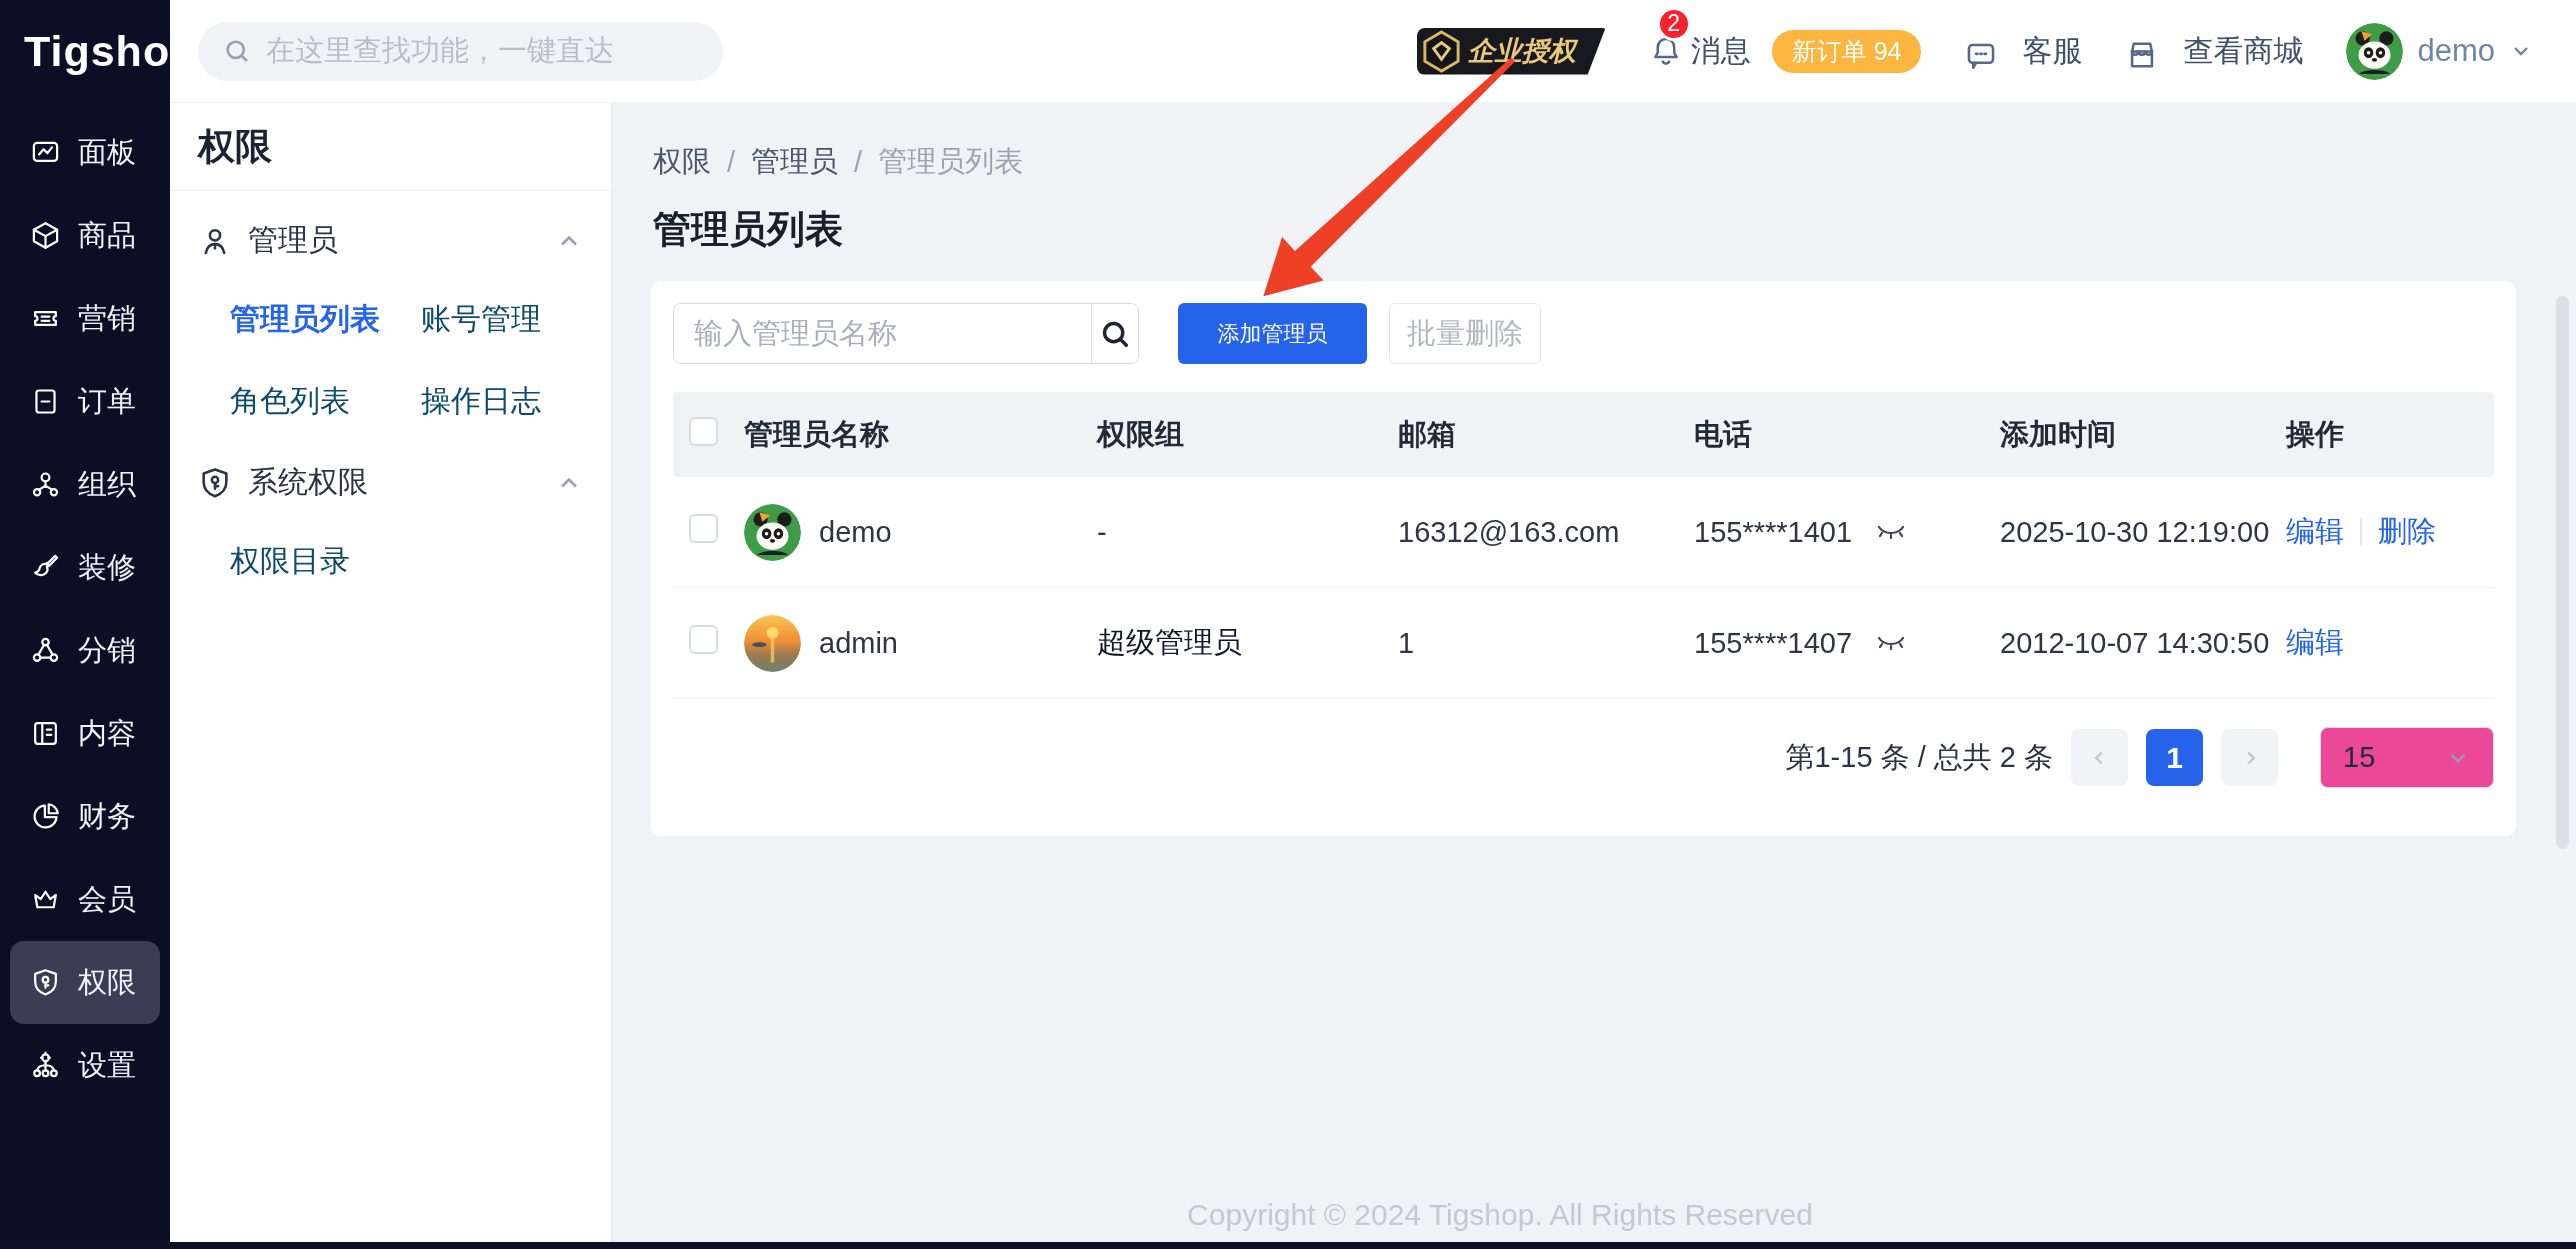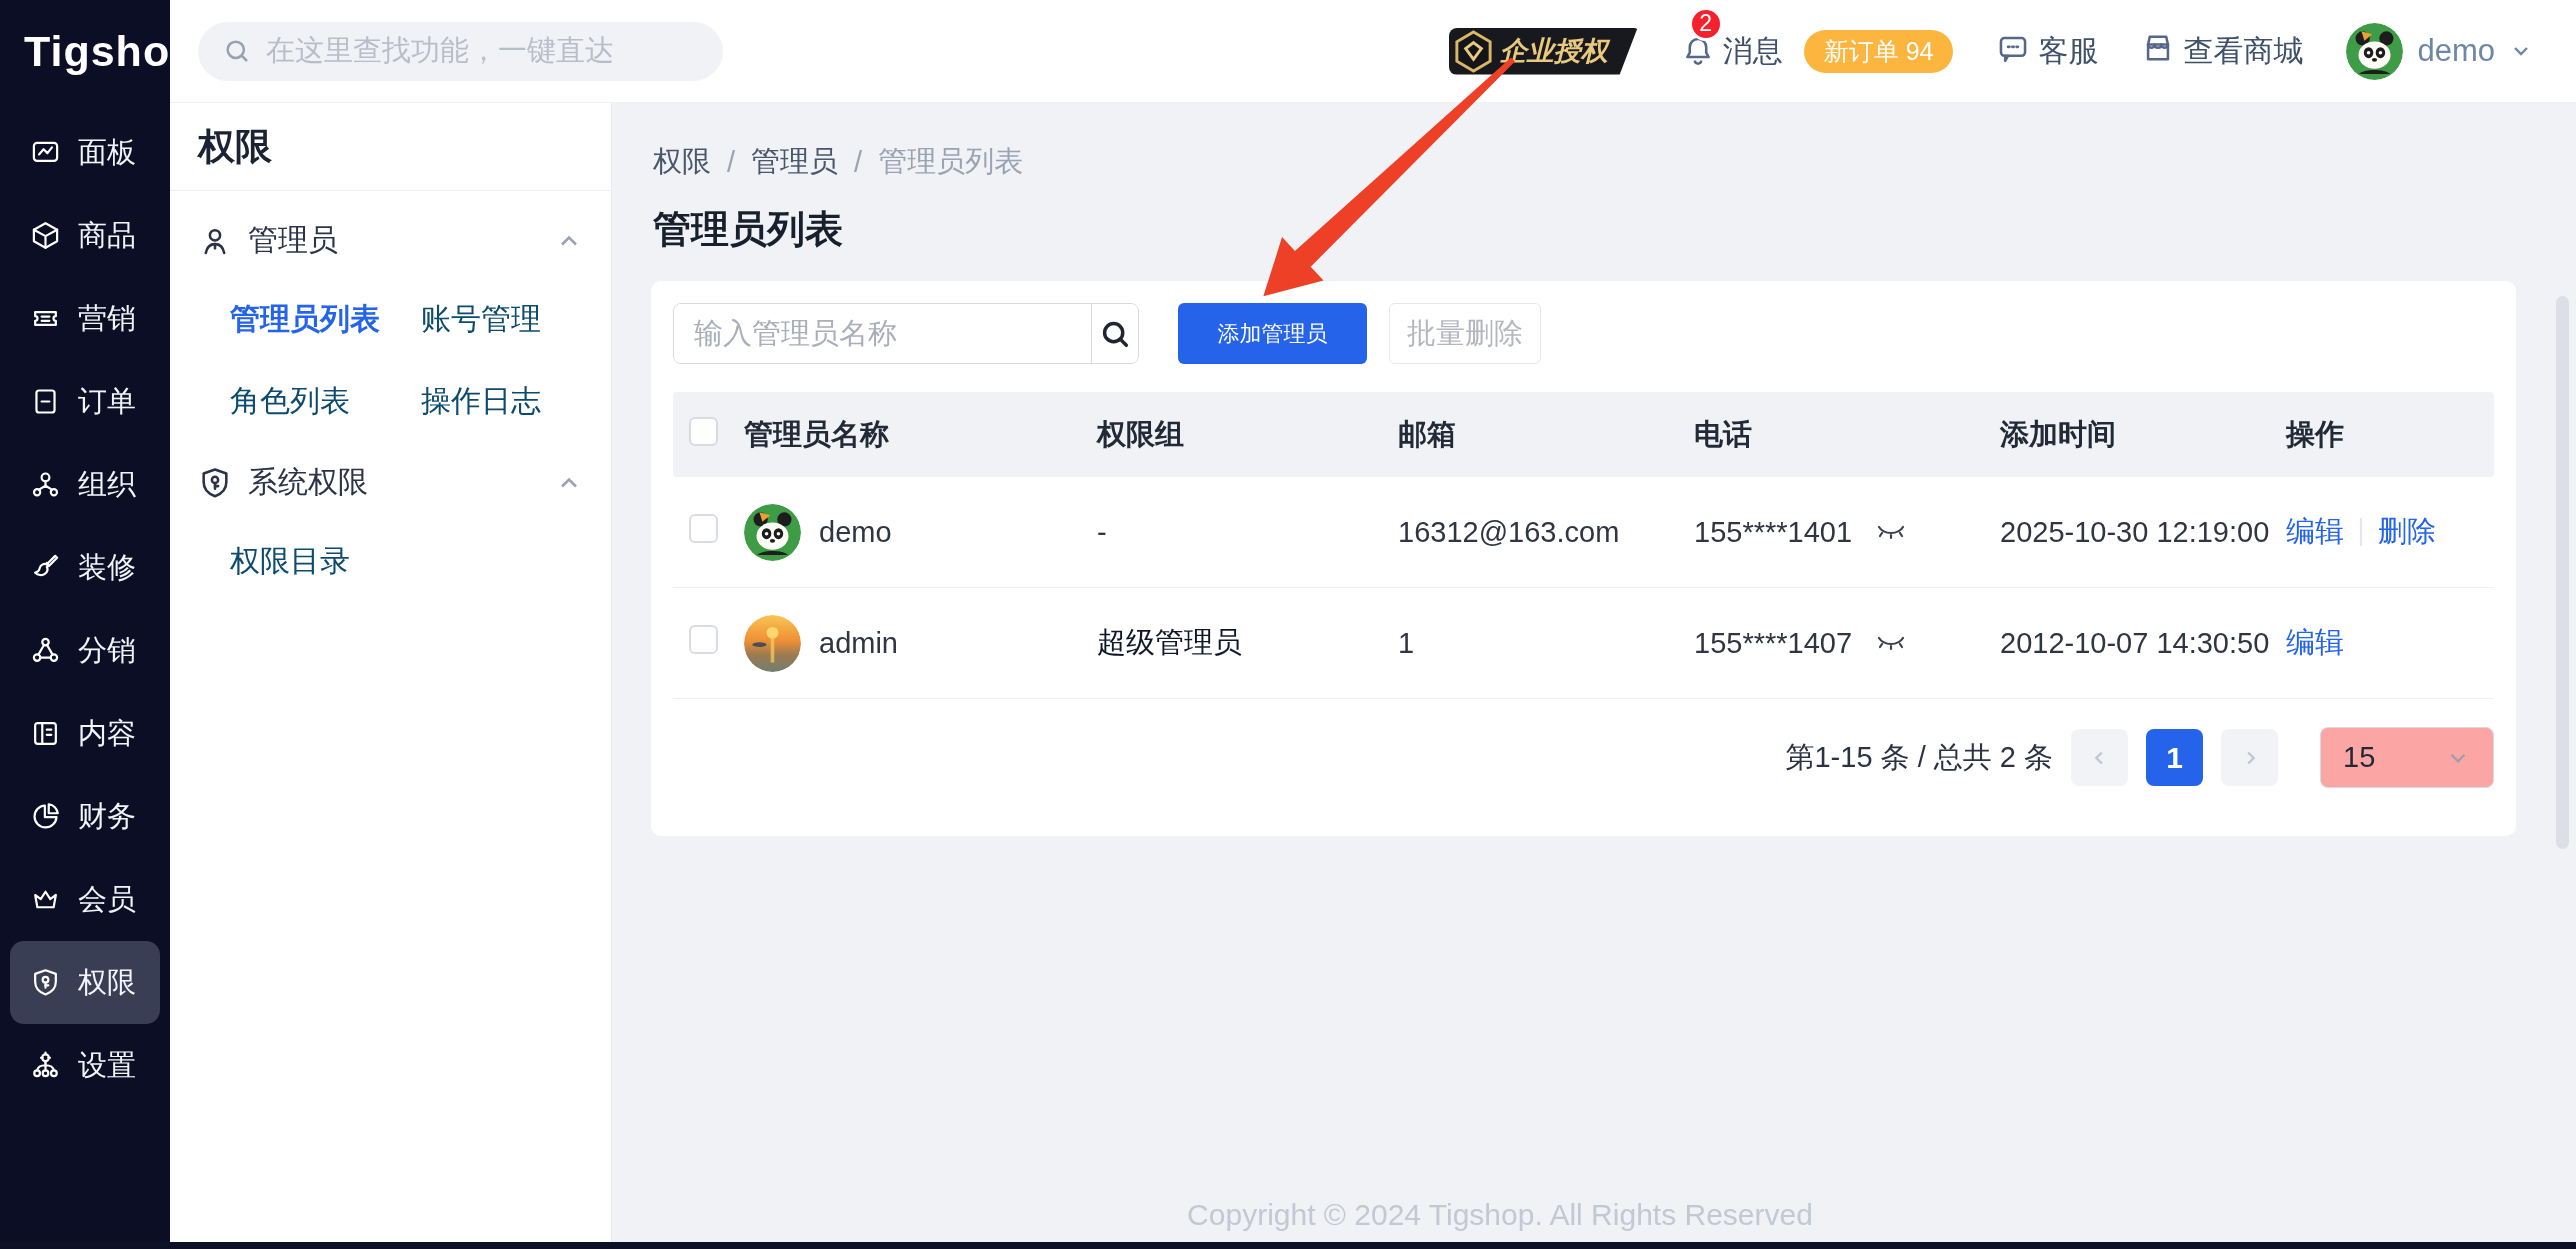--- a/index.html
+++ b/index.html
@@ -18,21 +18,21 @@
   .topbar { position:absolute; left:170px; top:0; right:0; height:103px; background:#fff; border-bottom:1px solid #eef0f4; display:flex; align-items:center; z-index:4; }
   .search-pill { margin-left:28px; width:525px; height:59px; background:#f1f2f6; border-radius:30px; display:flex; align-items:center; gap:14px; padding-left:24px; color:#b9bdc9; font-size:29px; cursor:text; }
   .search-pill svg { width:30px; height:30px; stroke:#9aa0b4; fill:none; stroke-width:2; }
   .topbar-right { margin-left:auto; display:flex; align-items:center; gap:43px; padding-right:43px; }
   .ent-badge { position:relative; height:47px; display:flex; align-items:center; background:#17191f; color:#e9c97d; font-size:27px; font-style:italic; font-weight:bold; padding:0 30px 0 51px; border-radius:8px 4px 4px 8px; clip-path:polygon(0 0,100% 0,calc(100% - 18px) 100%,0 100%);text-align:right; }
   .ent-hex { position:absolute; left:2px; top:1px; width:45px; height:45px; }
   .msg-wrap { position:relative; display:flex; align-items:center; gap:8px; color:#3f506b; font-size:30px; cursor:pointer; }
   .msg-wrap svg, .top-link svg { width:34px; height:34px; stroke:#55678a; fill:none; stroke-width:1.8; stroke-linecap:round; stroke-linejoin:round; }
   .badge-red { position:absolute; top:-24px; left:8px; background:#f5222d; color:#fff; border-radius:50%; min-width:34px; height:34px; font-size:23px; font-style:normal; display:flex; align-items:center; justify-content:center; border:3px solid #fff; }
   .pill-orange { background:#fcb53f; color:#fff; font-size:25px; height:43px; border-radius:22px; display:flex; align-items:center; padding:0 20px; margin-left:-22px; cursor:pointer; }
-  .top-link { display:flex; align-items:flex-start; gap:8px; color:#3f506b; font-size:30px; cursor:pointer; }
+  .top-link { display:flex; align-items:flex-end; gap:24px; color:#3f506b; font-size:30px; cursor:pointer; }
   .user { display:flex; align-items:center; gap:14px; color:#6d87a5; font-size:31px; cursor:pointer; }
   .avatar-sm { width:57px; height:57px; border-radius:50%; overflow:hidden; flex:none; }
   .user svg.chev { width:24px; height:24px; stroke:#6d87a5; fill:none; stroke-width:2.4; }
 
   
   .subpanel { position:absolute; left:170px; top:103px; width:442px; bottom:0; background:#fff; border-right:1px solid #e9ebf1; z-index:3; }
   .panel-title { height:88px; display:flex; align-items:center; padding-left:28px; font-size:37px; font-weight:bold; color:#1a2233; border-bottom:1px solid #edeff3; }
   .group-row { display:flex; align-items:center; gap:16px; padding:0 28px; height:63px; margin-top:18px; font-size:30px; color:#2a3347; cursor:pointer; }
   .group-row svg.gicon { width:34px; height:34px; stroke:#2a3347; fill:none; stroke-width:1.8; stroke-linecap:round; stroke-linejoin:round; }
   .group-row svg.chev { margin-left:auto; width:28px; height:28px; stroke:#9aa2b1; fill:none; stroke-width:2.2; }
@@ -70,21 +70,21 @@
   .cell-phone { display:flex; align-items:center; gap:24px; }
   .cell-phone svg { width:30px; height:20px; stroke:#3a4150; fill:none; stroke-width:2.2; stroke-linecap:round; }
   .ops { display:flex; align-items:center; }
   .op-link { color:#2463eb; cursor:pointer; }
   .op-div { width:2px; height:28px; background:#e3e6ec; margin:0 16px; }
 
   .pager { margin-top:28px; display:flex; align-items:center; justify-content:flex-end; gap:18px; font-size:29px; color:#2b3342; }
   .pg-btn { width:57px; height:57px; background:#f2f3f7; border-radius:8px; display:flex; align-items:center; justify-content:center; cursor:pointer; }
   .pg-btn svg { width:22px; height:22px; stroke:#c2c6cf; fill:none; stroke-width:2.6; }
   .pg-active { width:57px; height:57px; background:#2563eb; border-radius:8px; color:#fff; font-weight:bold; display:flex; align-items:center; justify-content:center; font-size:30px; cursor:pointer; }
-  .pg-select { margin-left:24px; width:174px; height:61px; border:1px solid #d7dae1; border-radius:8px; background:#fca5a5; display:flex; align-items:center; justify-content:space-between; padding:0 22px; color:#222a38; cursor:pointer;gap:8px; }
+  .pg-select { margin-left:24px; width:174px; height:61px; border:1px solid #d7dae1; border-radius:8px; background:#ec4899; display:flex; align-items:center; justify-content:space-between; padding:0 22px; color:#222a38; cursor:pointer;gap:8px; }
   .pg-select svg { width:26px; height:26px; stroke:#9aa0ab; fill:none; stroke-width:2.2; }
 
   .footer { position:absolute; left:0; right:188px; bottom:18px; text-align:center; color:#c3c8d2; font-size:30px; }
 
   .vscroll { position:absolute; right:7px; top:296px; width:13px; height:553px; background:#dcdfe6; border-radius:7px; z-index:6; }
   .bottom-strip { position:absolute; left:0; right:0; bottom:0; height:8px; background:#0e1126; z-index:7; }
   .arrow-layer { position:absolute; left:0; top:0; width:2576px; height:1250px; pointer-events:none; z-index:8; }
 </style>
 </head>
 <body>

